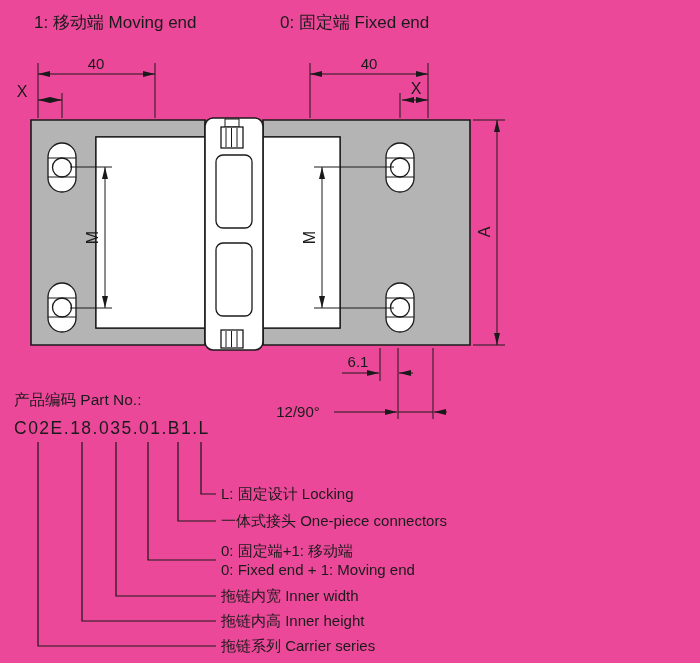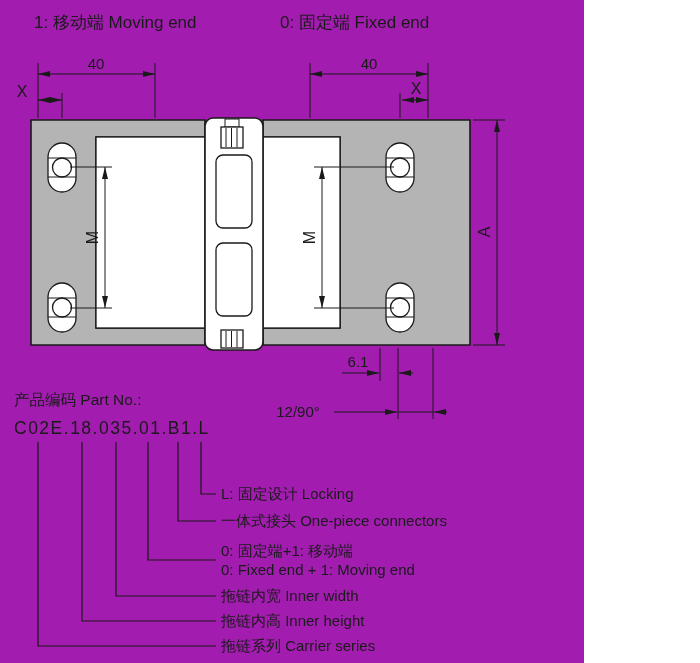--- a/index.html
+++ b/index.html
@@ -1,19 +1,19 @@
 <!DOCTYPE html>
 <html><head>
 <meta charset="utf-8">
 <style>
   html,body{margin:0;padding:0;background:#ffffff;}
   .page{
     position:relative;
-    width:584px;height:663px;
-    background:#a21caf;
+    width:700px;height:663px;
+    background:#ec4899;
     font-family:"Liberation Sans","DejaVu Sans",sans-serif;
     overflow:hidden;
   }
   svg text{
     font-family:"Liberation Sans","DejaVu Sans",sans-serif;
     fill:#1a1a1a;
   }
   .t-header{font-size:17px;}
   .t-dimnum{font-size:15px;}
   .t-dimletter{font-size:16px;}

